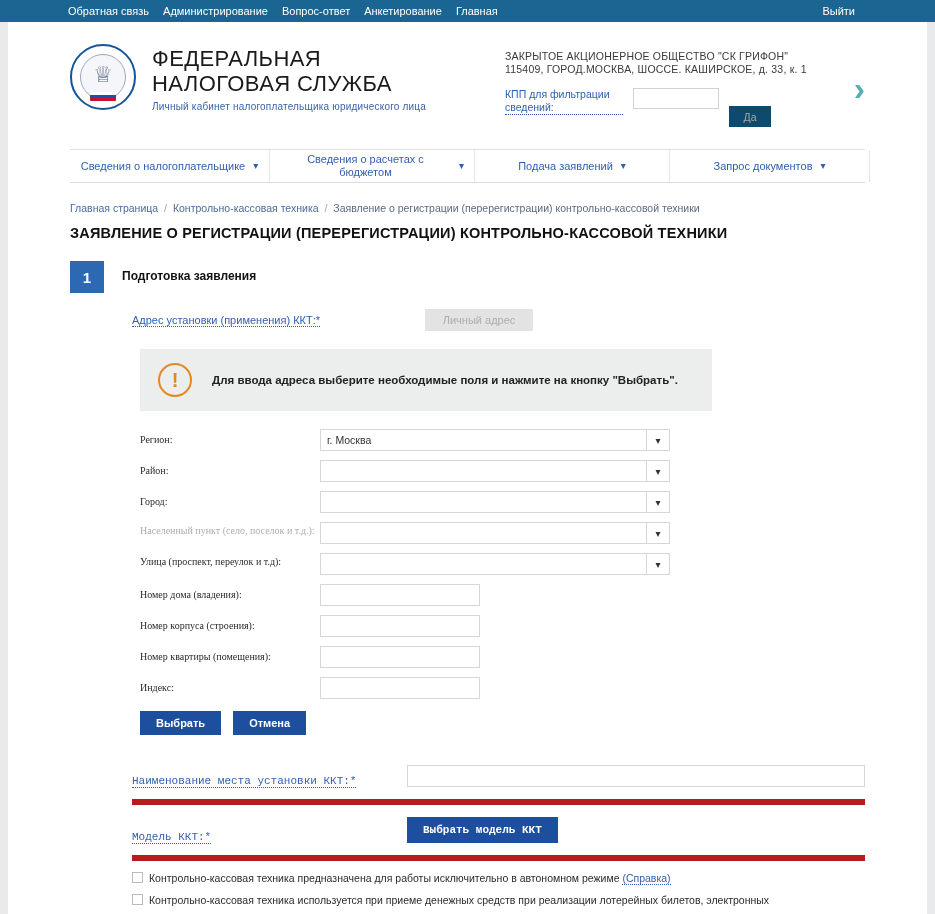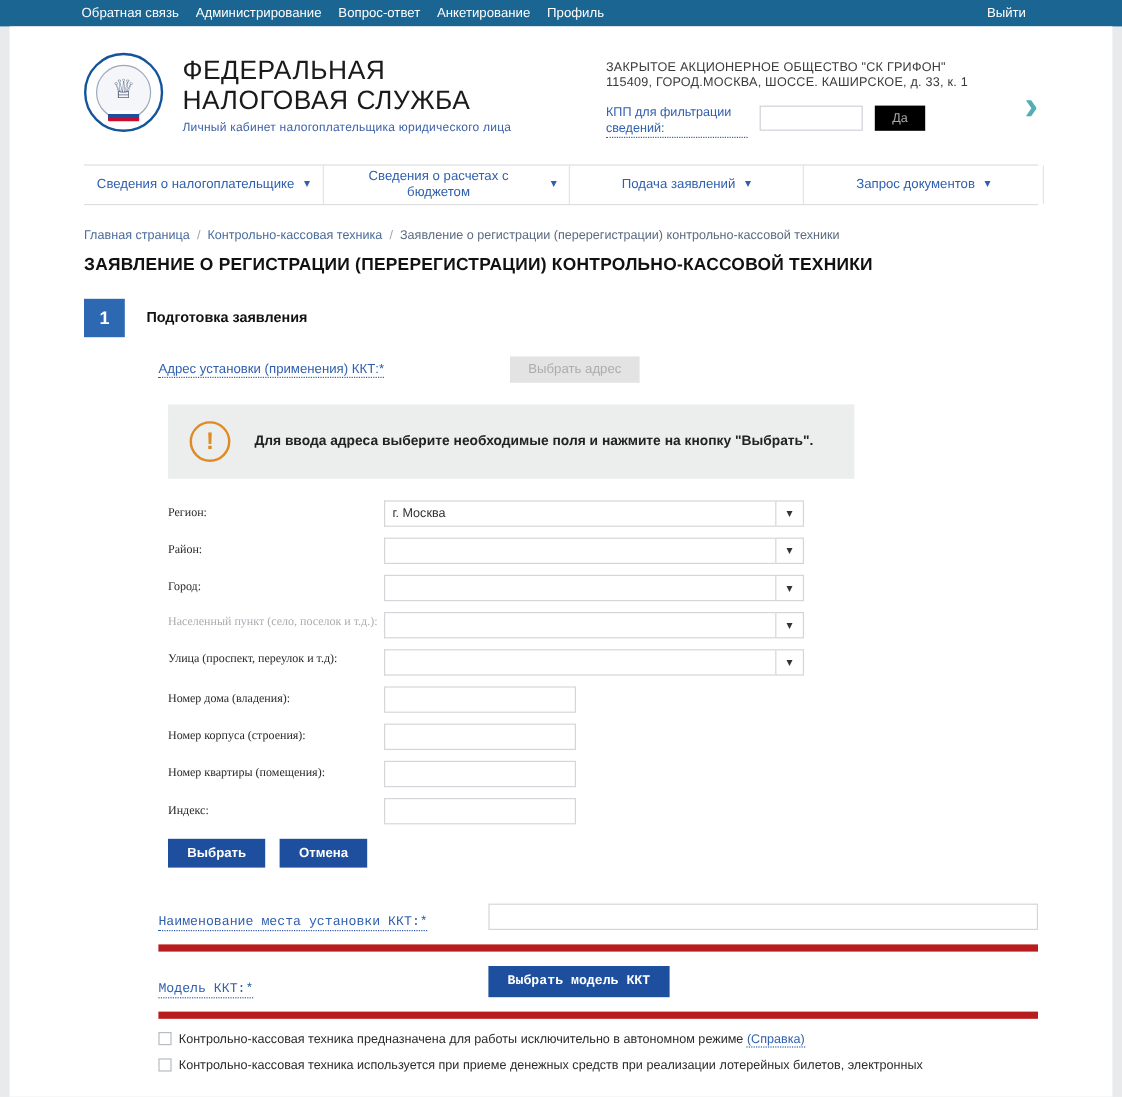--- a/index.html
+++ b/index.html
@@ -133,26 +133,27 @@
     width: 118px;
     cursor: pointer;
   }
   .kpp-input {
     width: 86px; height: 21px;
     border: 1px solid #cfd3d8;
     background: #ffffff;
   }
   .kpp-yes {
     width: 42px; height: 21px;
-    background: #000000;
+    background: #0c4a6e;
     border: none;
     color: #a9a9a9;
     font-size: 10.5px;
     font-family: inherit;
     cursor: default;
+    margin-top: 18px;
   }
   .arrow-next {
     margin-left: 14px;
     margin-top: 28px;
     color: #56aeb4;
     font-size: 34px;
     line-height: 20px;
     font-weight: bold;
     cursor: pointer;
     user-select: none;
@@ -422,21 +423,21 @@
 </style>
 </head>
 <body>
 
 <div class="topbar">
   <div class="topbar-nav">
     <span class="topbar-link">Обратная связь</span>
     <span class="topbar-link">Администрирование</span>
     <span class="topbar-link">Вопрос-ответ</span>
     <span class="topbar-link">Анкетирование</span>
-    <span class="topbar-link">Профиль</span>
+    <span class="topbar-link">Главная</span>
   </div>
   <div class="topbar-spacer"></div>
   <span class="topbar-logout">Выйти</span>
 </div>
 
 <div class="page">
 
   <div class="header">
     <div class="brand">
       <div class="emblem">
@@ -495,21 +496,21 @@
 
     <div class="page-title">ЗАЯВЛЕНИЕ О РЕГИСТРАЦИИ (ПЕРЕРЕГИСТРАЦИИ) КОНТРОЛЬНО-КАССОВОЙ ТЕХНИКИ</div>
 
     <div class="step-row">
       <div class="step-badge">1</div>
       <div class="step-title">Подготовка заявления</div>
     </div>
 
     <div class="addr-row">
       <span class="addr-label">Адрес установки (применения) ККТ:*</span>
-      <button class="btn-choose-addr">Выбрать адрес</button>
+      <button class="btn-choose-addr">Личный адрес</button>
     </div>
 
     <div class="alert">
       <div class="alert-icon">!</div>
       <div class="alert-text">Для ввода адреса выберите необходимые поля и нажмите на кнопку "Выбрать".</div>
     </div>
 
     <div class="form">
 
       <div class="frow">

